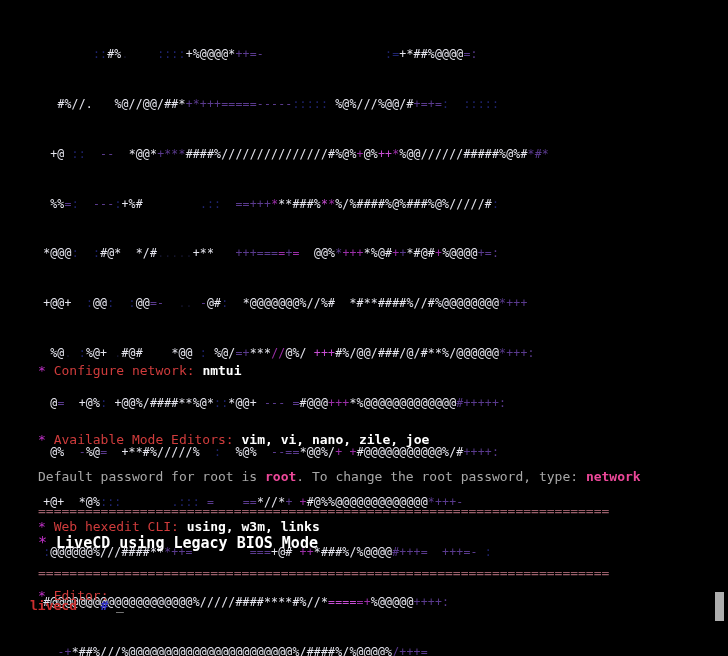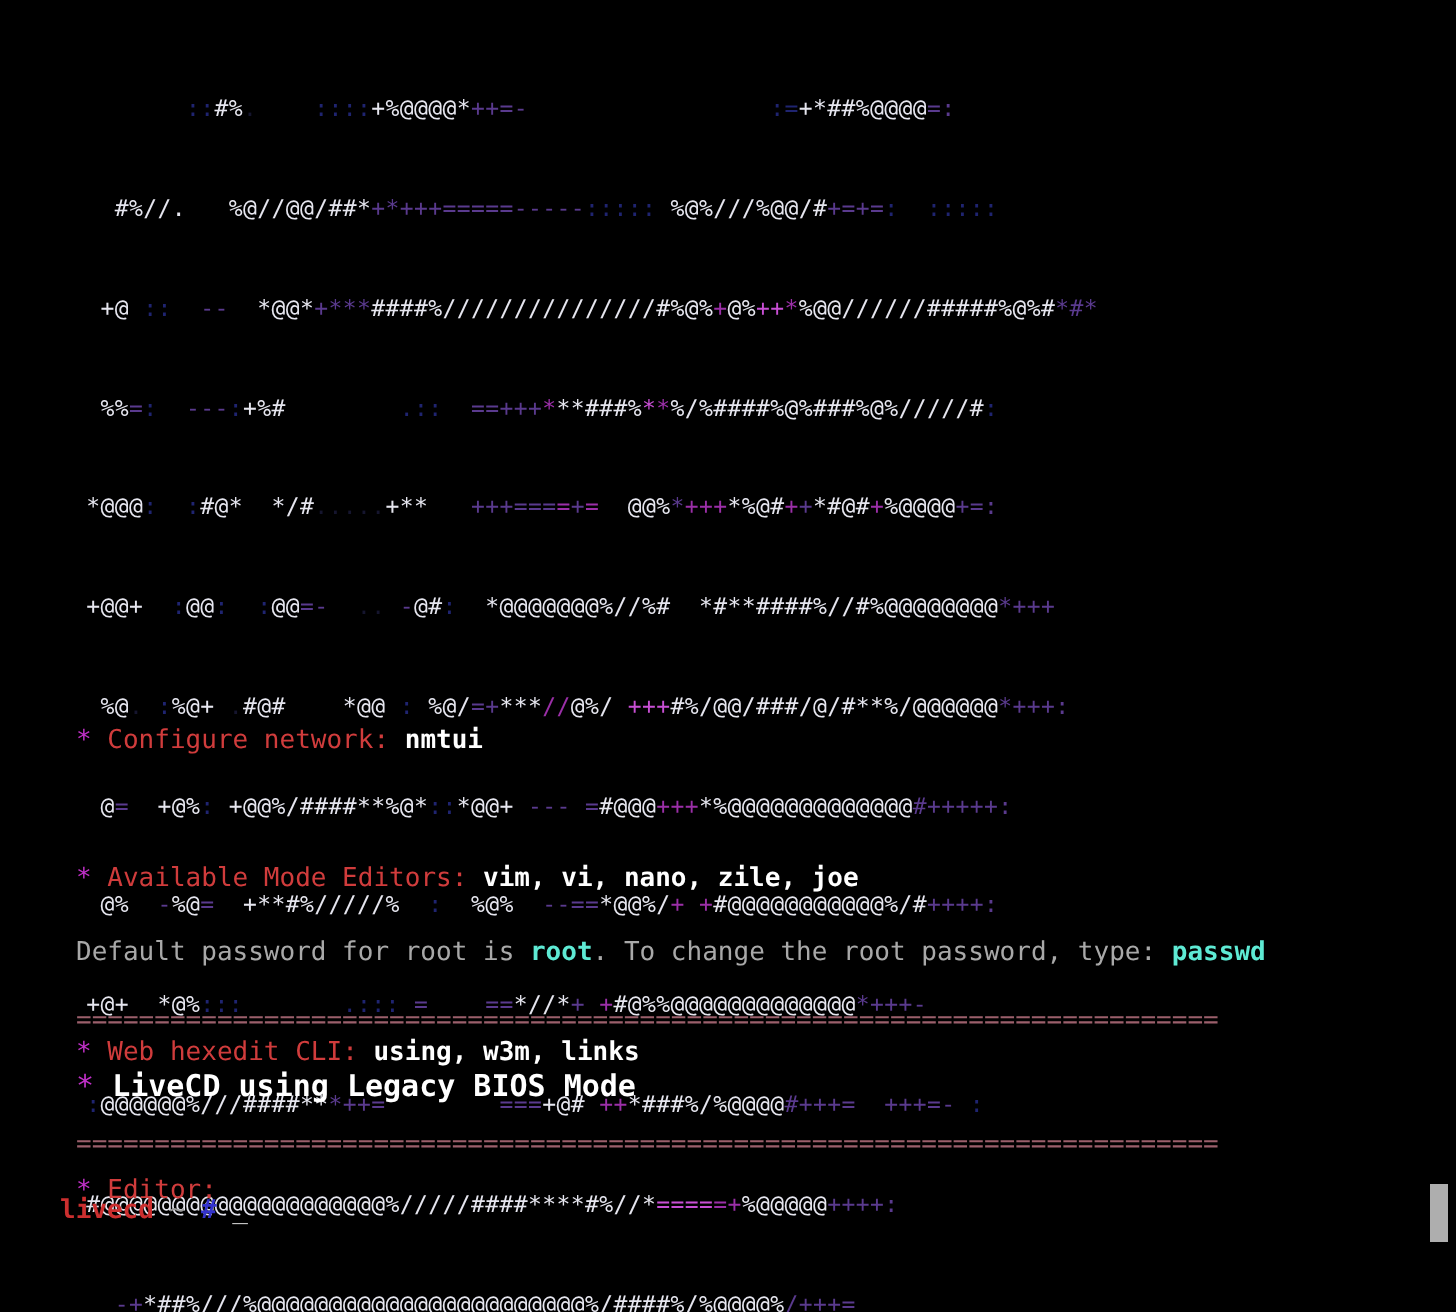--- a/index.html
+++ b/index.html
@@ -63,21 +63,21 @@
 
   .note {
     position: absolute;
     left: 38px;
     top: 468px;
     white-space: pre;
     font-size: 13px;
     line-height: 17.3px;
     color: #a8a8a8;
   }
-  .note b { color: #5eead4; font-weight: bold; }
+  .note b { color: #ec4899; font-weight: bold; }
 
   .sep {
     position: absolute;
     left: 38px;
     white-space: pre;
     font-size: 13px;
     line-height: 17.3px;
     color: #9b5f6b;
   }
   .sep-top    { top: 502px; }
@@ -169,21 +169,21 @@
 
     
 
     
 
     
 
   </div>
 
   
-  <div class="note"><span>Default password for root is </span><b>root</b><span>. To change the root password, type: </span><b>passwd</b></div>
+  <div class="note"><span>Default password for root is </span><b>root</b><span>. To change the root password, type: </span><b>network</b></div>
 
   
   <div class="sep sep-top">=========================================================================</div>
 
   
   <div class="bios"><span class="bullet">*</span> <span class="txt">LiveCD using Legacy BIOS Mode</span></div>
 
   <div class="sep sep-bottom">=========================================================================</div>
 
   

